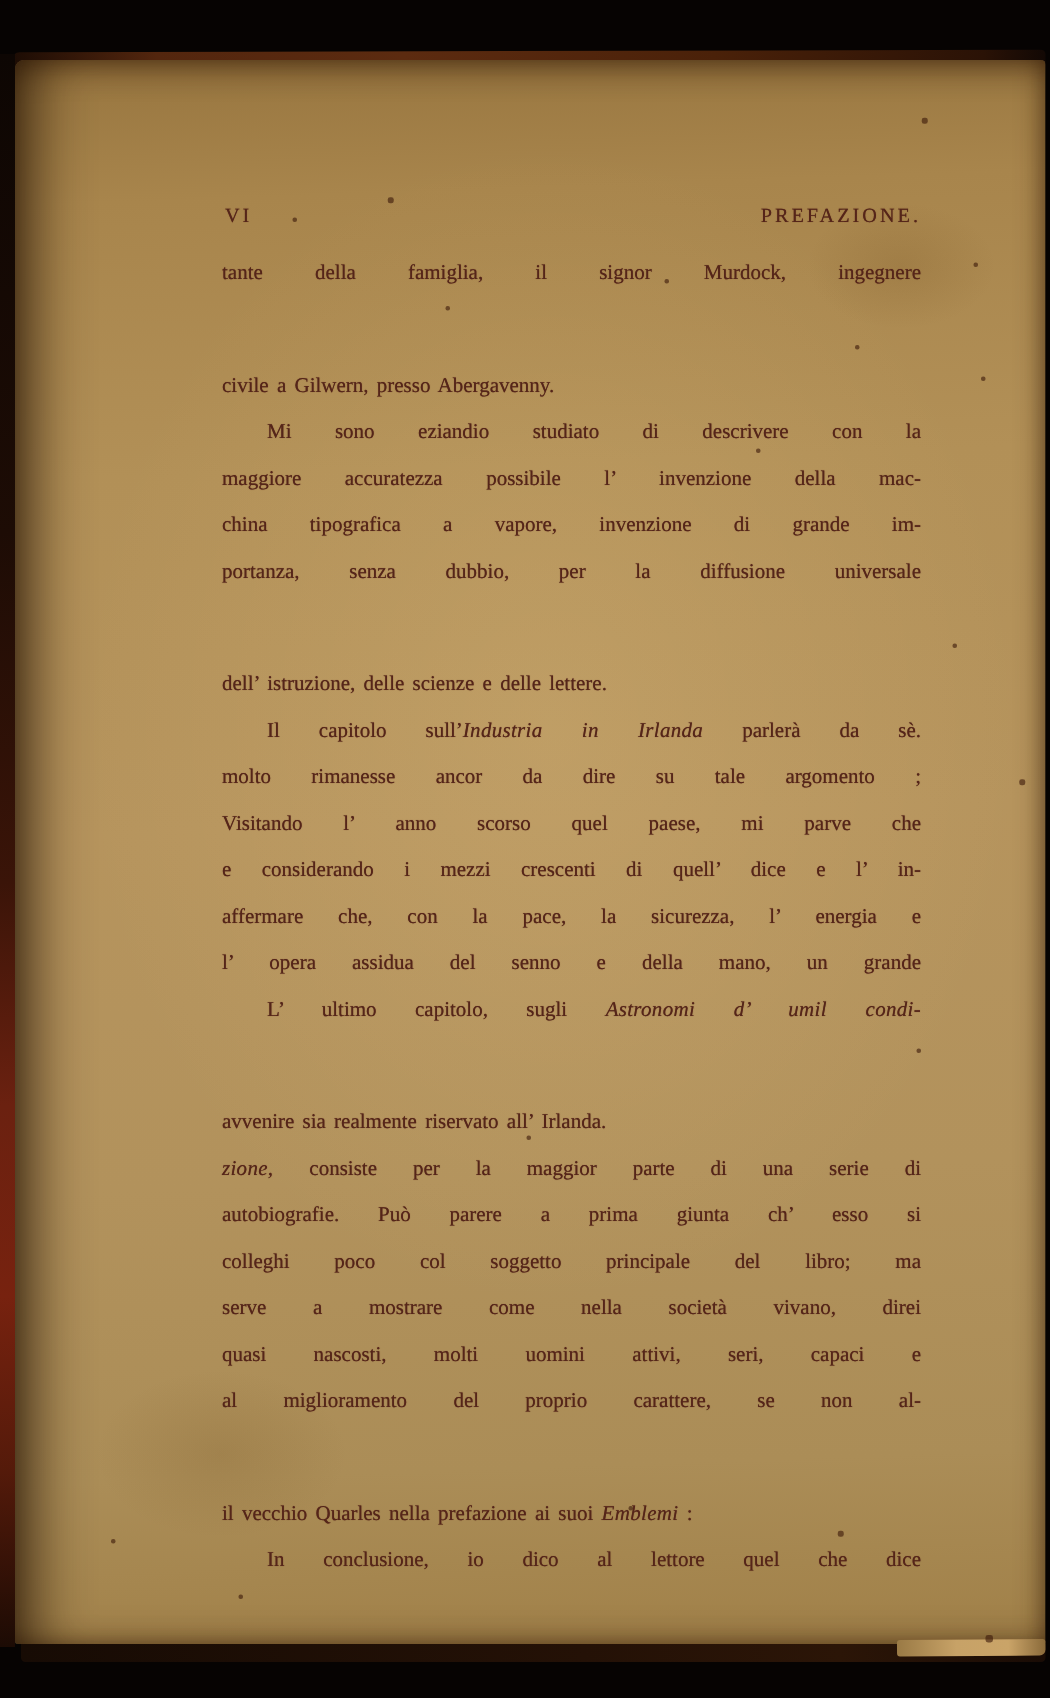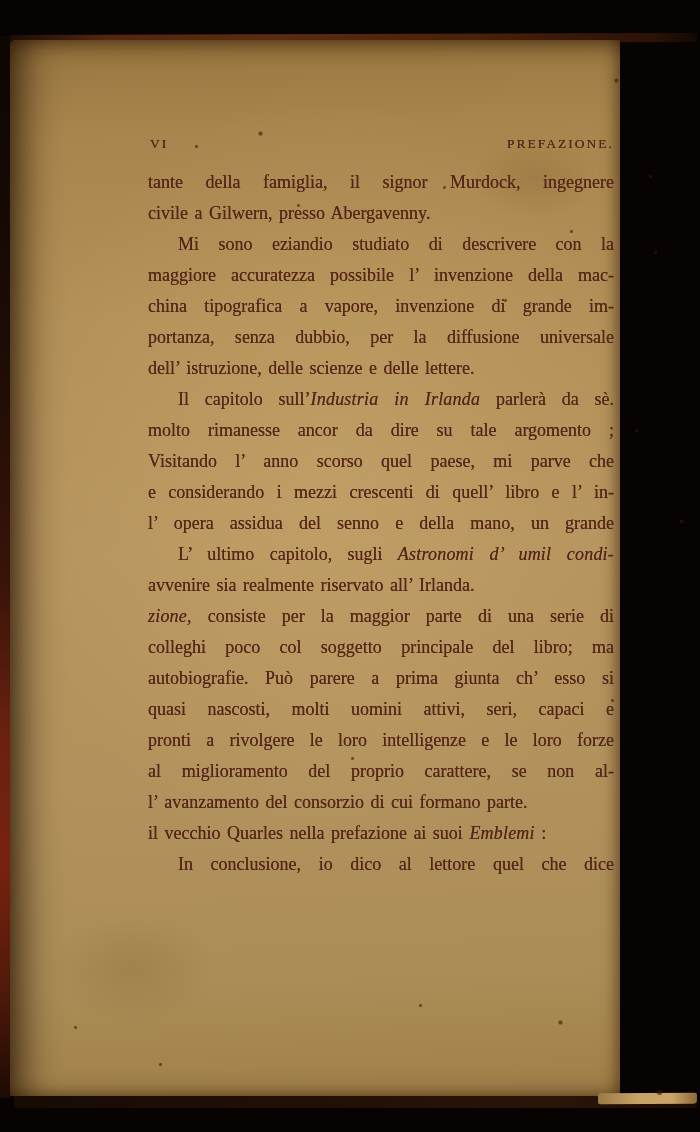--- a/index.html
+++ b/index.html
@@ -3,21 +3,21 @@
 <meta charset="utf-8">
 <style>
   html,body{margin:0;padding:0;}
   body{
     width:700px;height:1132px;position:relative;overflow:hidden;
     background:#060302;
     font-family:"Liberation Serif","DejaVu Serif",serif;
   }
   
   .page{
-    position:absolute;left:10px;top:40px;width:610px;height:1056px;
+    position:absolute;left:10px;top:40px;width:687px;height:1056px;
     background:
       radial-gradient(420px 520px at 52% 42%, rgba(255,225,160,.14), transparent 75%),
       radial-gradient(90px 60px at 86% 13%, rgba(110,75,28,.18), transparent 70%),
       radial-gradient(120px 80px at 20% 88%, rgba(105,72,26,.16), transparent 70%),
       linear-gradient(178deg,#97753f 0%,#a8854c 9%,#b29057 26%,#b6945d 48%,#b2925c 70%,#ab8d57 88%,#a08048 100%);
     border-radius:6px 3px 2px 2px;
     box-shadow:
       inset 30px 0 38px -20px rgba(35,18,4,.85),
       inset -12px 0 16px -9px rgba(55,30,8,.55),
       inset 0 16px 22px -14px rgba(50,24,6,.65),
@@ -61,24 +61,24 @@
   
   .print{color:#552519;text-shadow:0 0 .5px rgba(85,37,25,.85);}
   .running-head{
     position:absolute;top:96px;left:138px;width:466px;height:20px;
     font-size:13.5px;letter-spacing:2px;
   }
   .page-number{position:absolute;left:2px;top:0;}
   .running-title{position:absolute;left:0;right:0;text-align:right;}
   .text-block{
     position:absolute;left:138px;top:127px;width:466px;
-    font-size:18px;line-height:31px;word-spacing:2px;
+    font-size:14px;line-height:31px;word-spacing:2px;
   }
   .line{text-align:justify;text-align-last:justify;white-space:nowrap;}
-  .line.last{text-align:left;text-align-last:left;}
+  .line.last{text-align:left;text-align-last:left;margin-top:44px;}
   .line.indent{padding-left:30px;}
   .line i{font-style:italic;letter-spacing:.2px;}
 </style>
 </head>
 <body>
 
 <div class="page-top-edge"></div>
 <div class="binding-strip"></div>
 
 <div class="page">
@@ -90,31 +90,31 @@
       <div class="line"><span>tante della famiglia, il signor Murdock, ingegnere</span></div>
       <div class="line last"><span>civile a Gilwern, presso Abergavenny.</span></div>
       <div class="line indent"><span>Mi sono eziandio studiato di descrivere con la</span></div>
       <div class="line"><span>maggiore accuratezza possibile l’ invenzione della mac-</span></div>
       <div class="line"><span>china tipografica a vapore, invenzione di grande im-</span></div>
       <div class="line"><span>portanza, senza dubbio, per la diffusione universale</span></div>
       <div class="line last"><span>dell’ istruzione, delle scienze e delle lettere.</span></div>
       <div class="line indent"><span>Il capitolo sull’</span><i>Industria in Irlanda</i><span> parlerà da sè.</span></div>
       <div class="line"><span>molto rimanesse ancor da dire su tale argomento ;</span></div>
       <div class="line"><span>Visitando l’ anno scorso quel paese, mi parve che</span></div>
-      <div class="line"><span>e considerando i mezzi crescenti di quell’ libro e l’ in-</span></div>
+      <div class="line"><span>e considerando i mezzi crescenti di quell’ dice e l’ in-</span></div>
+      <div class="line"><span>affermare che, con la pace, la sicurezza, l’ energia e</span></div>
       <div class="line"><span>l’ opera assidua del senno e della mano, un grande</span></div>
       <div class="line indent"><span>L’ ultimo capitolo, sugli </span><i>Astronomi d’ umil condi-</i></div>
       <div class="line last"><span>avvenire sia realmente riservato all’ Irlanda.</span></div>
       <div class="line"><i>zione,</i><span> consiste per la maggior parte di una serie di</span></div>
+      <div class="line"><span>autobiografie. Può parere a prima giunta ch’ esso si</span></div>
       <div class="line"><span>colleghi poco col soggetto principale del libro; ma</span></div>
-      <div class="line"><span>autobiografie. Può parere a prima giunta ch’ esso si</span></div>
+      <div class="line"><span>serve a mostrare come nella società vivano, direi</span></div>
       <div class="line"><span>quasi nascosti, molti uomini attivi, seri, capaci e</span></div>
-      <div class="line"><span>pronti a rivolgere le loro intelligenze e le loro forze</span></div>
       <div class="line"><span>al miglioramento del proprio carattere, se non al-</span></div>
-      <div class="line last"><span>l’ avanzamento del consorzio di cui formano parte.</span></div>
       <div class="line last"><span>il vecchio Quarles nella prefazione ai suoi </span><i>Emblemi</i><span> :</span></div>
       <div class="line indent"><span>In conclusione, io dico al lettore quel che dice</span></div>
     </div>
 </div>
 
 <div class="under-pages-edge"></div>
 <div class="under-pages-wedge"></div>
 <div class="foxing"></div>
 
 </body></html>

